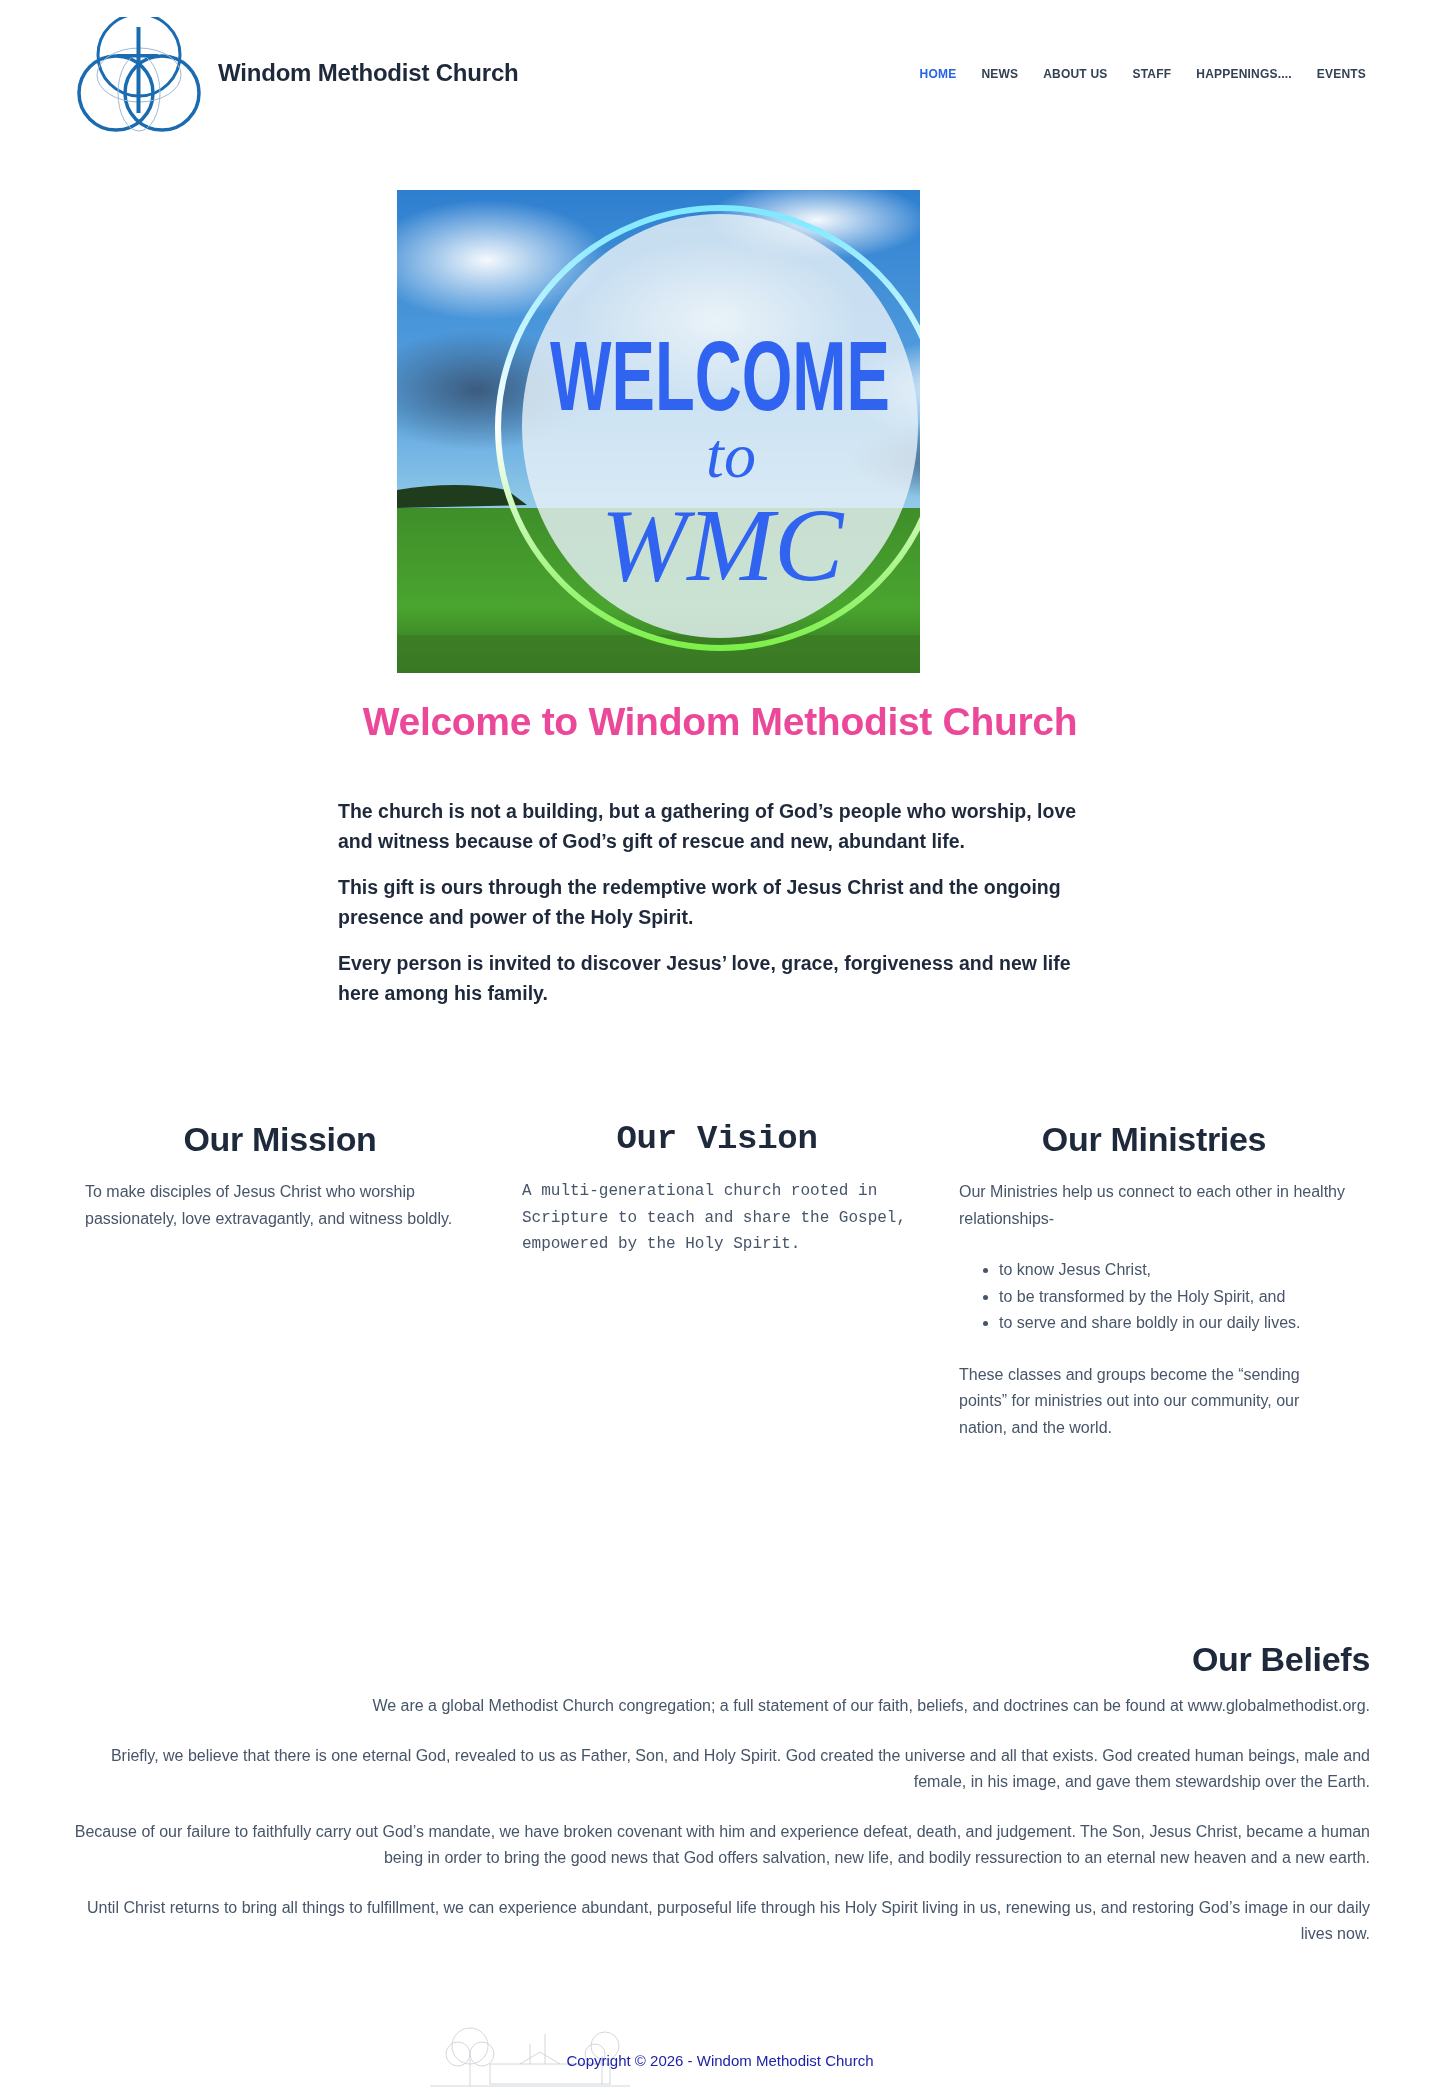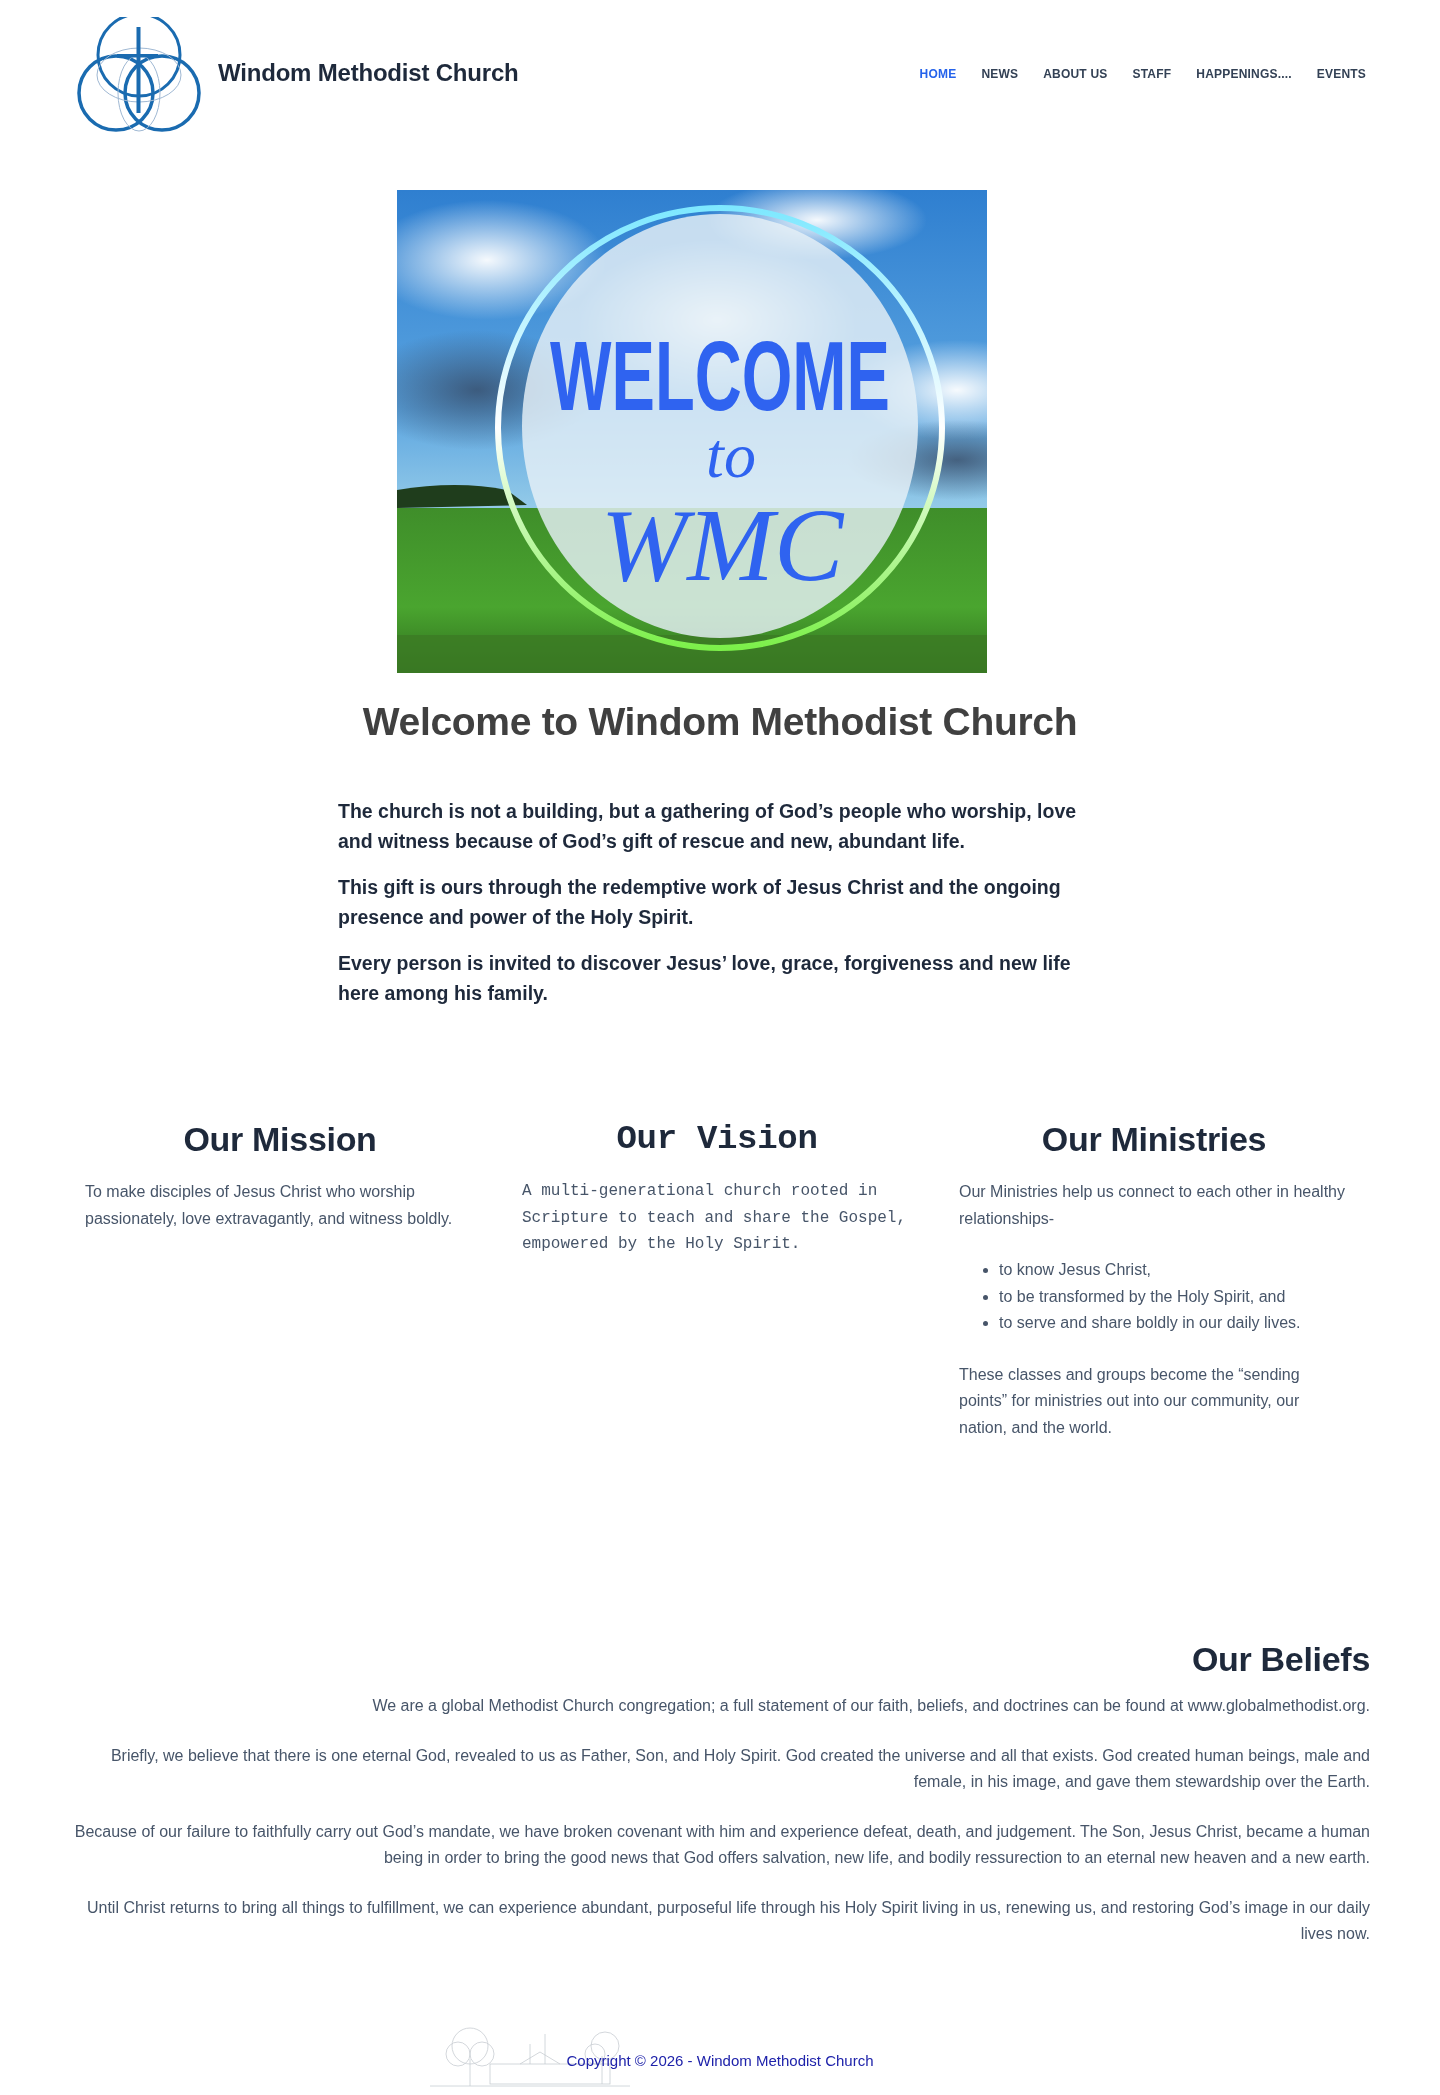--- a/index.html
+++ b/index.html
@@ -28,28 +28,28 @@
     position: absolute; right: 74px; top: 52px; display: flex; gap: 0;
   }
   .nav a {
     font-size: 12px; font-weight: bold; color: #334155; text-decoration: none;
     margin-left: 25px; letter-spacing: 0.2px;
   }
   .nav a.active { color: #2563eb; padding-left: 40px; }
 
   
   .hero-image {
-    position: absolute; left: 397px; top: 190px; width: 590px; height: 483px;
+    position: absolute; left: 397px; top: 190px; width: 523px; height: 483px;
     overflow: hidden; display: block;
   }
   .hero-image svg { display: block; }
 
   .welcome-title {
     position: absolute; left: 0; top: 700px; width: 1440px; text-align: center;
-    font-size: 39px; font-weight: bold; color: #404040; letter-spacing: -0.3px;
+    font-size: 39px; font-weight: bold; color: #ec4899; letter-spacing: -0.3px;
   }
   .intro {
     position: absolute; left: 338px; top: 796px; width: 760px;
   }
   .intro p {
     font-size: 19.5px; font-weight: bold; line-height: 30px; color: #1e293b;
     margin-bottom: 16px;
   }
 
   

